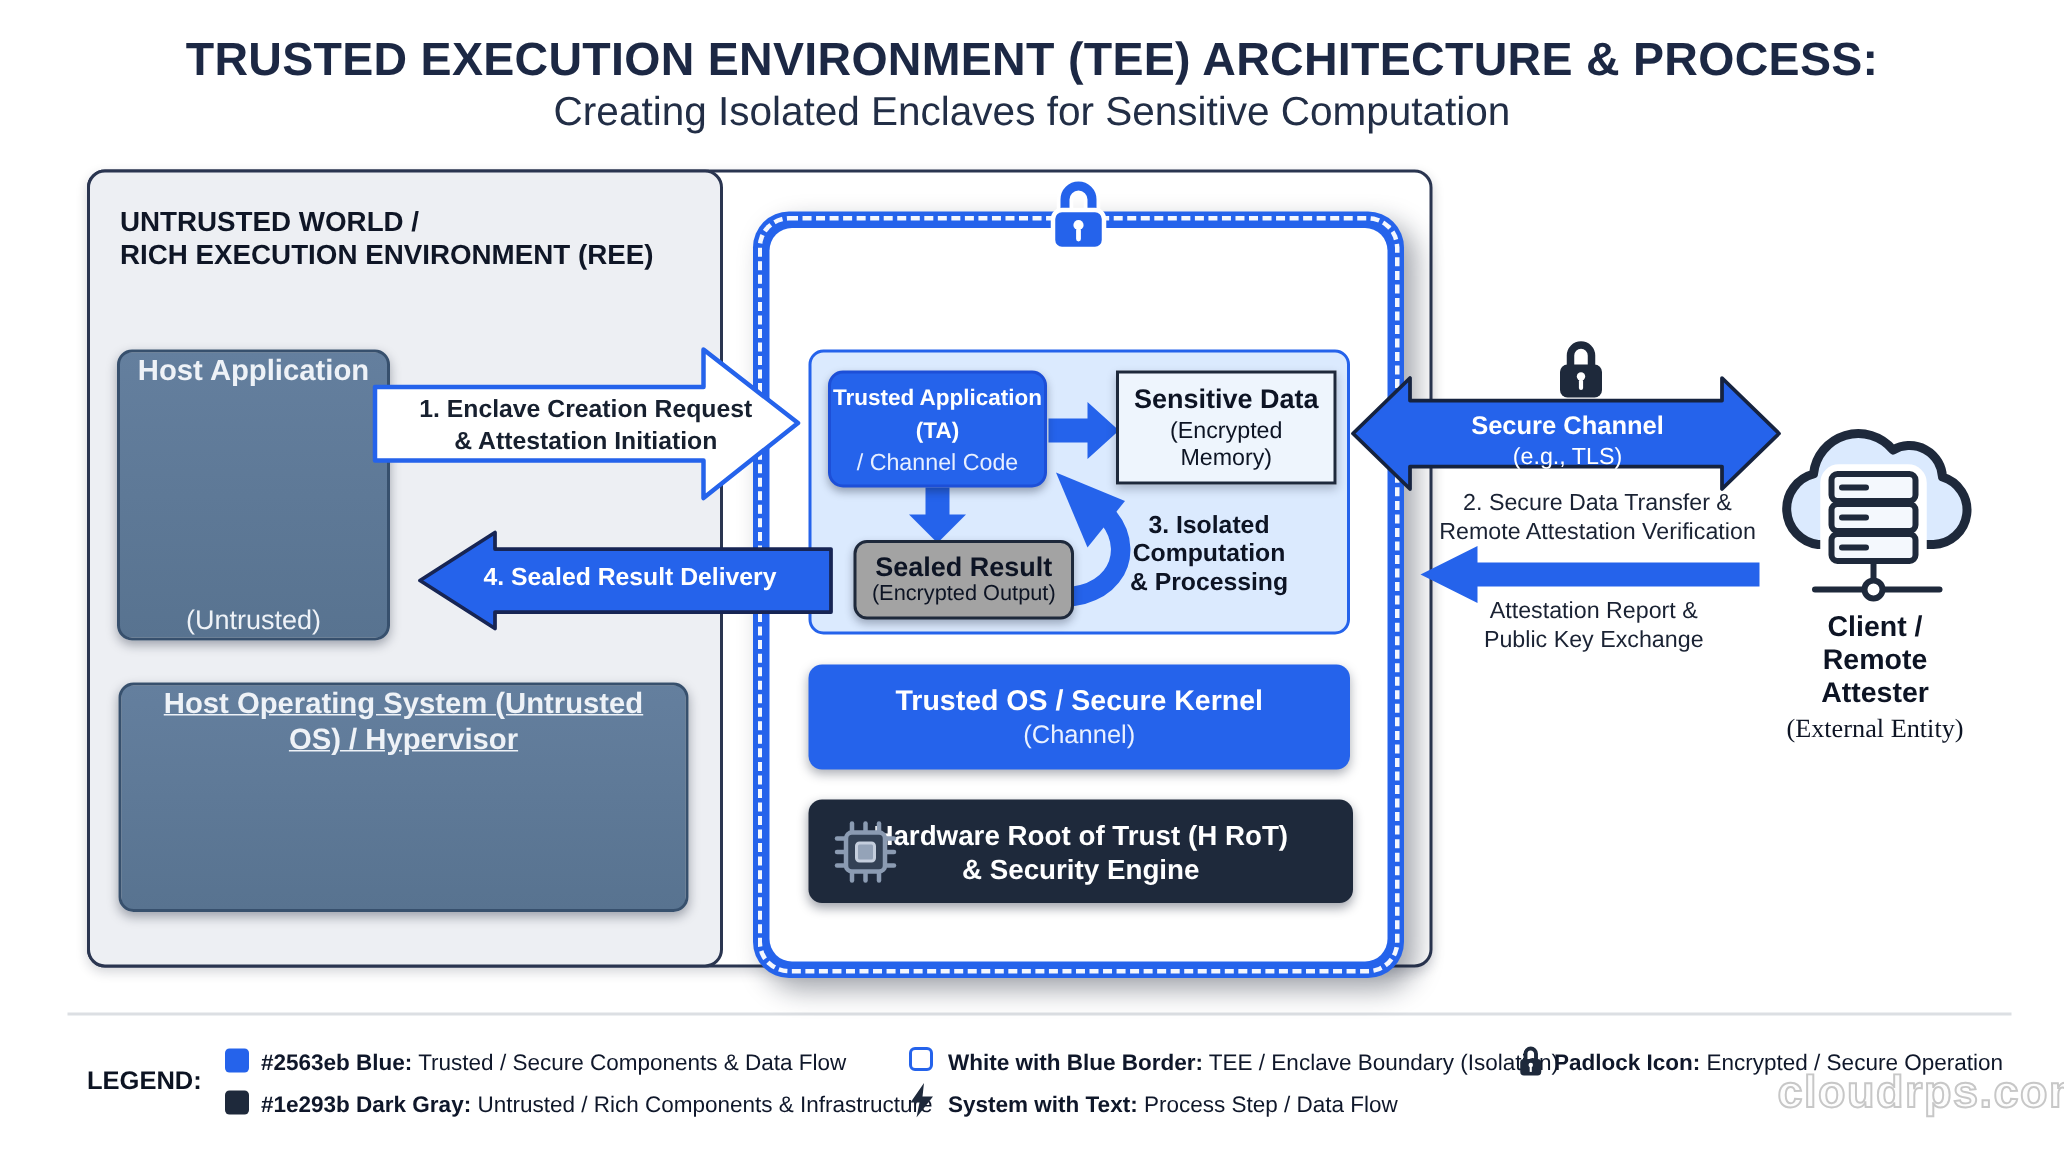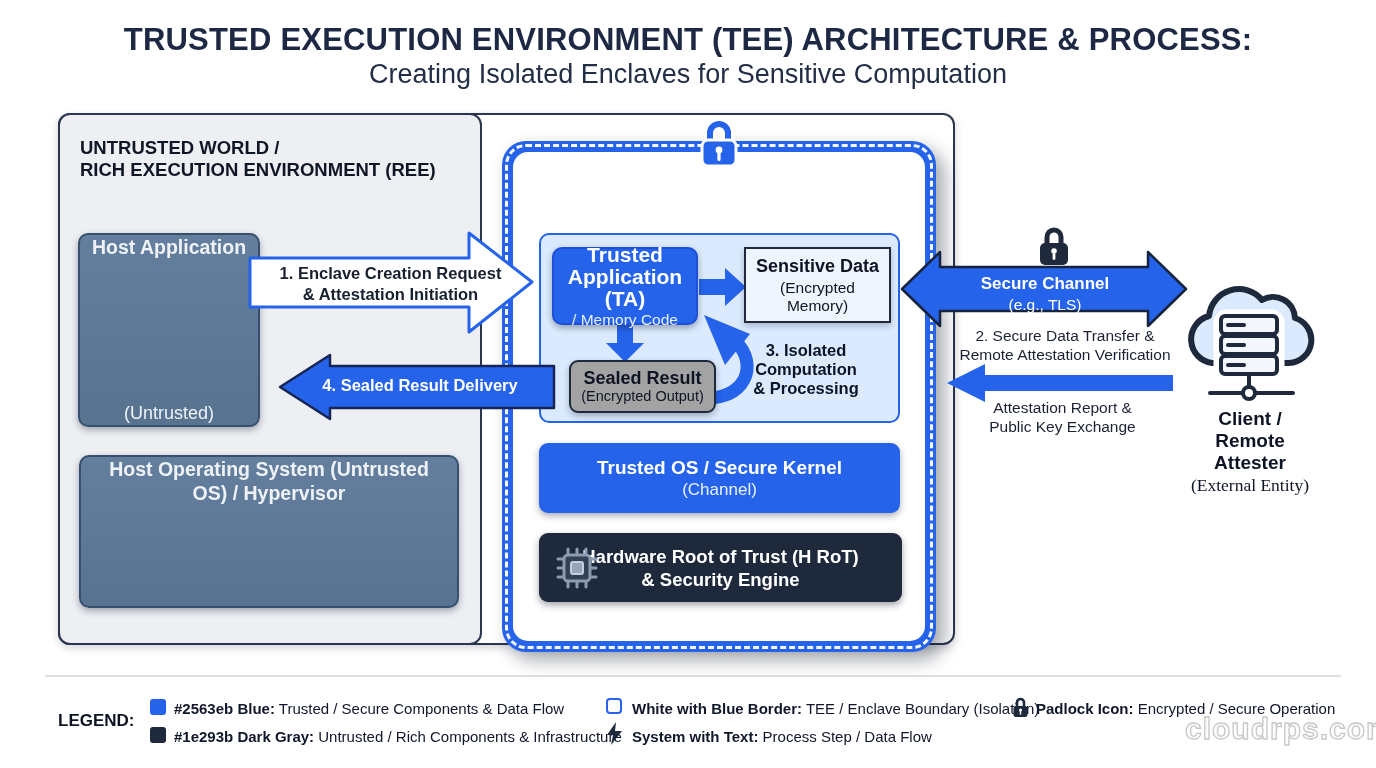--- a/index.html
+++ b/index.html
@@ -32,21 +32,21 @@
     box-shadow:8px 8px 18px rgba(15,23,42,.38); z-index:10; }
   .tee-dash { position:absolute; left:3px; top:3px; right:3px; bottom:3px;
     border:3px dashed rgba(255,255,255,.95); border-radius:21px; pointer-events:none; z-index:3; }
   .tee-inner { position:absolute; left:11px; top:11px; right:11px; bottom:11px; background:#ffffff; border-radius:15px; }
   .tee-header { position:absolute; left:0; top:31px; width:434px; font-size:19.5px; line-height:22px; color:#0d1424; z-index:4; }
   .enclave-box { position:absolute; left:37px; top:92px; width:361px; height:190px; background:#dbeafe;
     border:2px solid #2563eb; border-radius:10px; z-index:4; }
   .ta-box { position:absolute; left:11px; top:12px; width:146px; height:78px; background:#2563eb;
     border:2px solid #1d4fd7; border-radius:10px; color:#fff; display:flex; flex-direction:column;
     justify-content:center; box-shadow:0 3px 6px rgba(15,23,42,.35); z-index:5; }
-  .ta-t { font-size:21px; font-weight:bold; line-height:22px; }
+  .ta-t { font-size:15px; font-weight:bold; line-height:22px; }
   .ta-s { font-size:15.5px; font-weight:500; line-height:19px; color:#e7efff; }
   .sens-box { position:absolute; left:203px; top:12px; width:147px; height:76px; background:#eef5fd;
     border:2px solid #1e293b; border-radius:0; color:#0d1424; display:flex; flex-direction:column;
     justify-content:center; box-shadow:0 3px 6px rgba(15,23,42,.25); z-index:5; }
   .sens-t { font-size:18px; font-weight:bold; line-height:21px; }
   .sens-s { font-size:15.5px; line-height:18px; width:112px; margin:2px auto 0; }
   .sealed-box { position:absolute; left:28px; top:125px; width:147px; height:53px; background:#a3a3a3;
     border:2.5px solid #1e293b; border-radius:9px; color:#0d1424; display:flex; flex-direction:column;
     justify-content:center; box-shadow:0 3px 6px rgba(15,23,42,.3); z-index:6; }
   .sealed-t { font-size:18px; font-weight:bold; line-height:20px; }
@@ -98,38 +98,38 @@
   <div class="abs ree-header">
     <div>UNTRUSTED WORLD /</div>
     <div>RICH EXECUTION ENVIRONMENT (REE)</div>
   </div>
 
   <div class="abs ctr slate-box host-app">
     <div class="slate-t">Host Application</div>
     <div class="slate-s">(Untrusted)</div>
   </div>
   <div class="abs ctr slate-box host-os">
-    <div class="slate-t" style="padding:0 14px;">Host Operating System (Untrusted OS) / Hypervisor</div>
+    <div class="slate-t" style="padding:0 14px;text-decoration:underline;">Host Operating System (Untrusted OS) / Hypervisor</div>
   </div>
 
   <div class="abs tee-box">
     <div class="tee-inner"></div>
     <div class="tee-dash"></div>
 
 
     <div class="enclave-box">
       <svg width="361" height="190" viewBox="0 0 361 190" style="position:absolute;left:0;top:0;">
         <polygon points="158,44 184,44 184,33 205,52 184,71 184,60 158,60" fill="#2563eb"></polygon>
         <polygon points="76,90 92,90 92,108 103,108 84,127 65,108 76,108" fill="#2563eb"></polygon>
         <path d="M 150 161 C 198 172, 219 136, 198 110" fill="none" stroke="#2563eb" stroke-width="13" stroke-linecap="round"></path>
         <polygon points="163,80 209,99 184,130" fill="#2563eb"></polygon>
       </svg>
       <div class="ta-box ctr">
         <div class="ta-t">Trusted Application (TA)</div>
-        <div class="ta-s">/ Memory Code</div>
+        <div class="ta-s">/ Channel Code</div>
       </div>
       <div class="sens-box ctr">
         <div class="sens-t">Sensitive Data</div>
         <div class="sens-s">(Encrypted Memory)</div>
       </div>
       <div class="sealed-box ctr">
         <div class="sealed-t">Sealed Result</div>
         <div class="sealed-s">(Encrypted Output)</div>
       </div>
       <div class="step3-label ctr">

